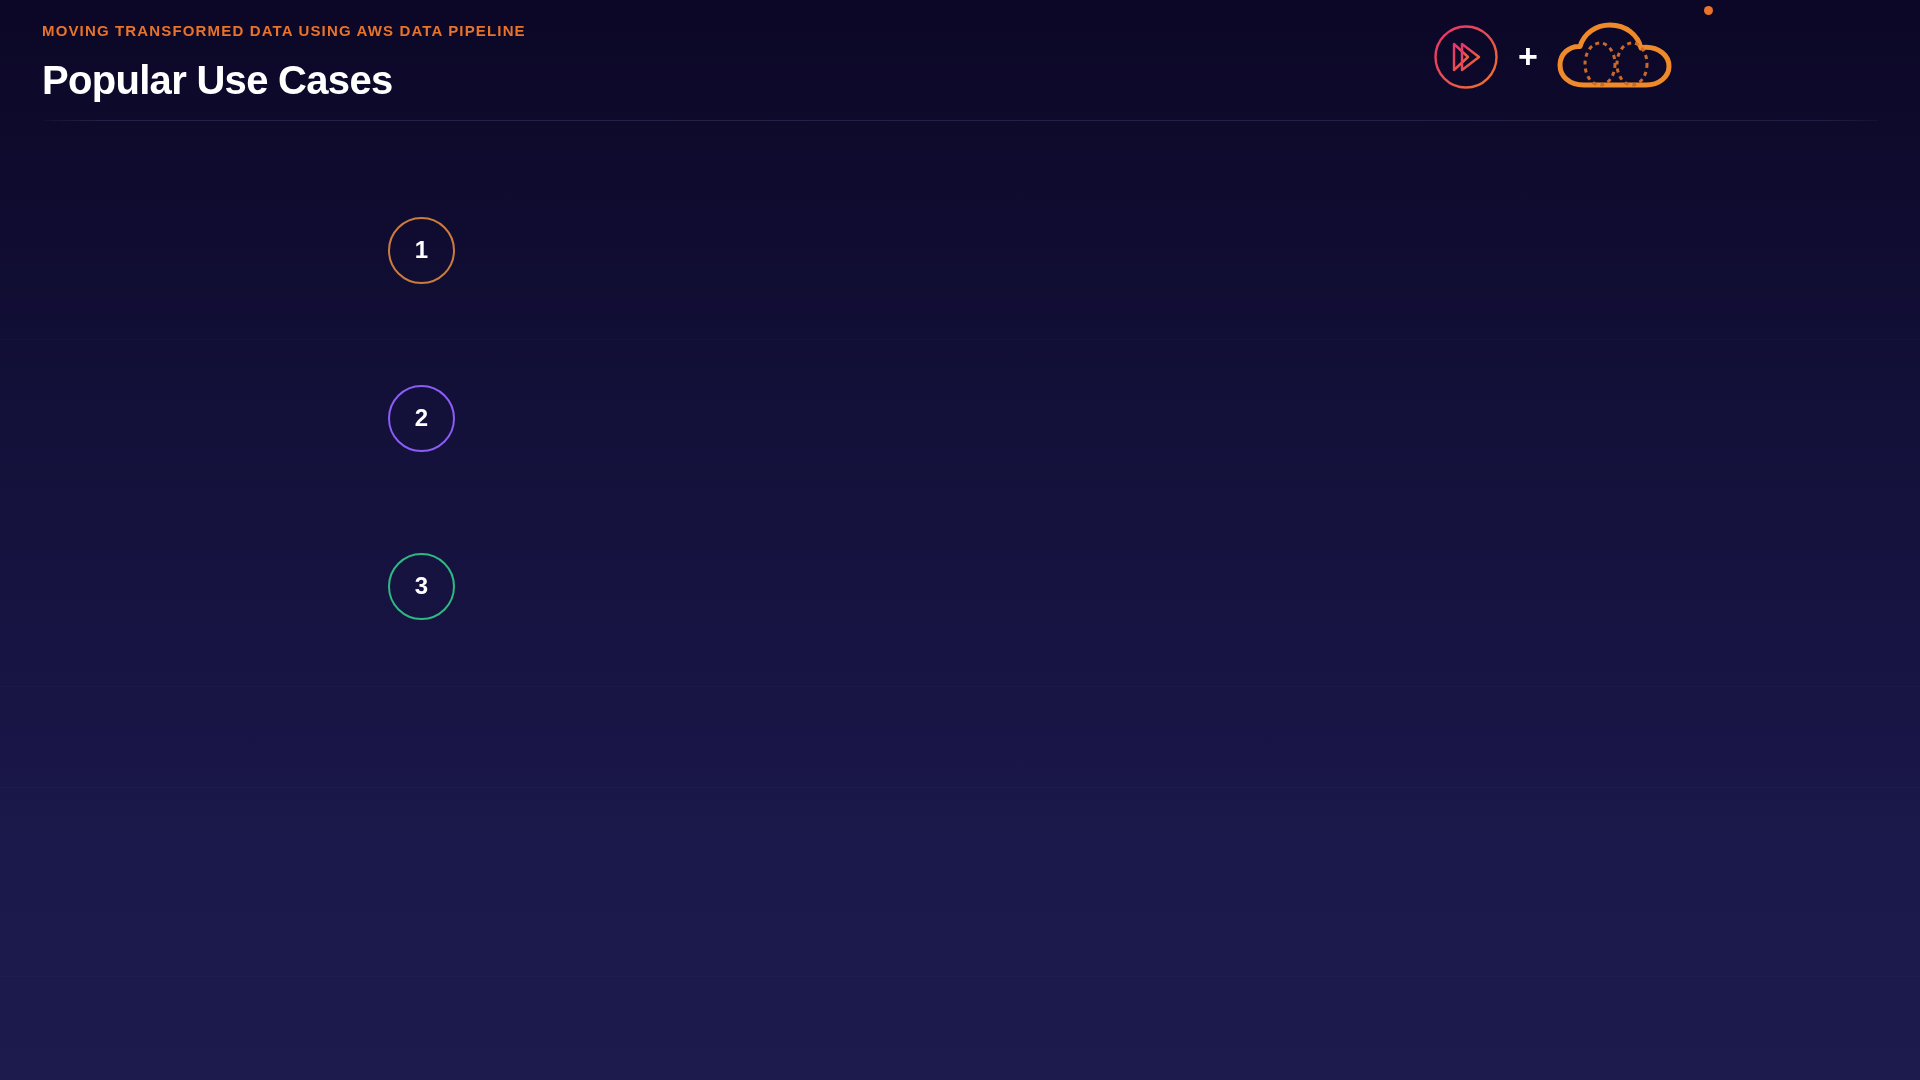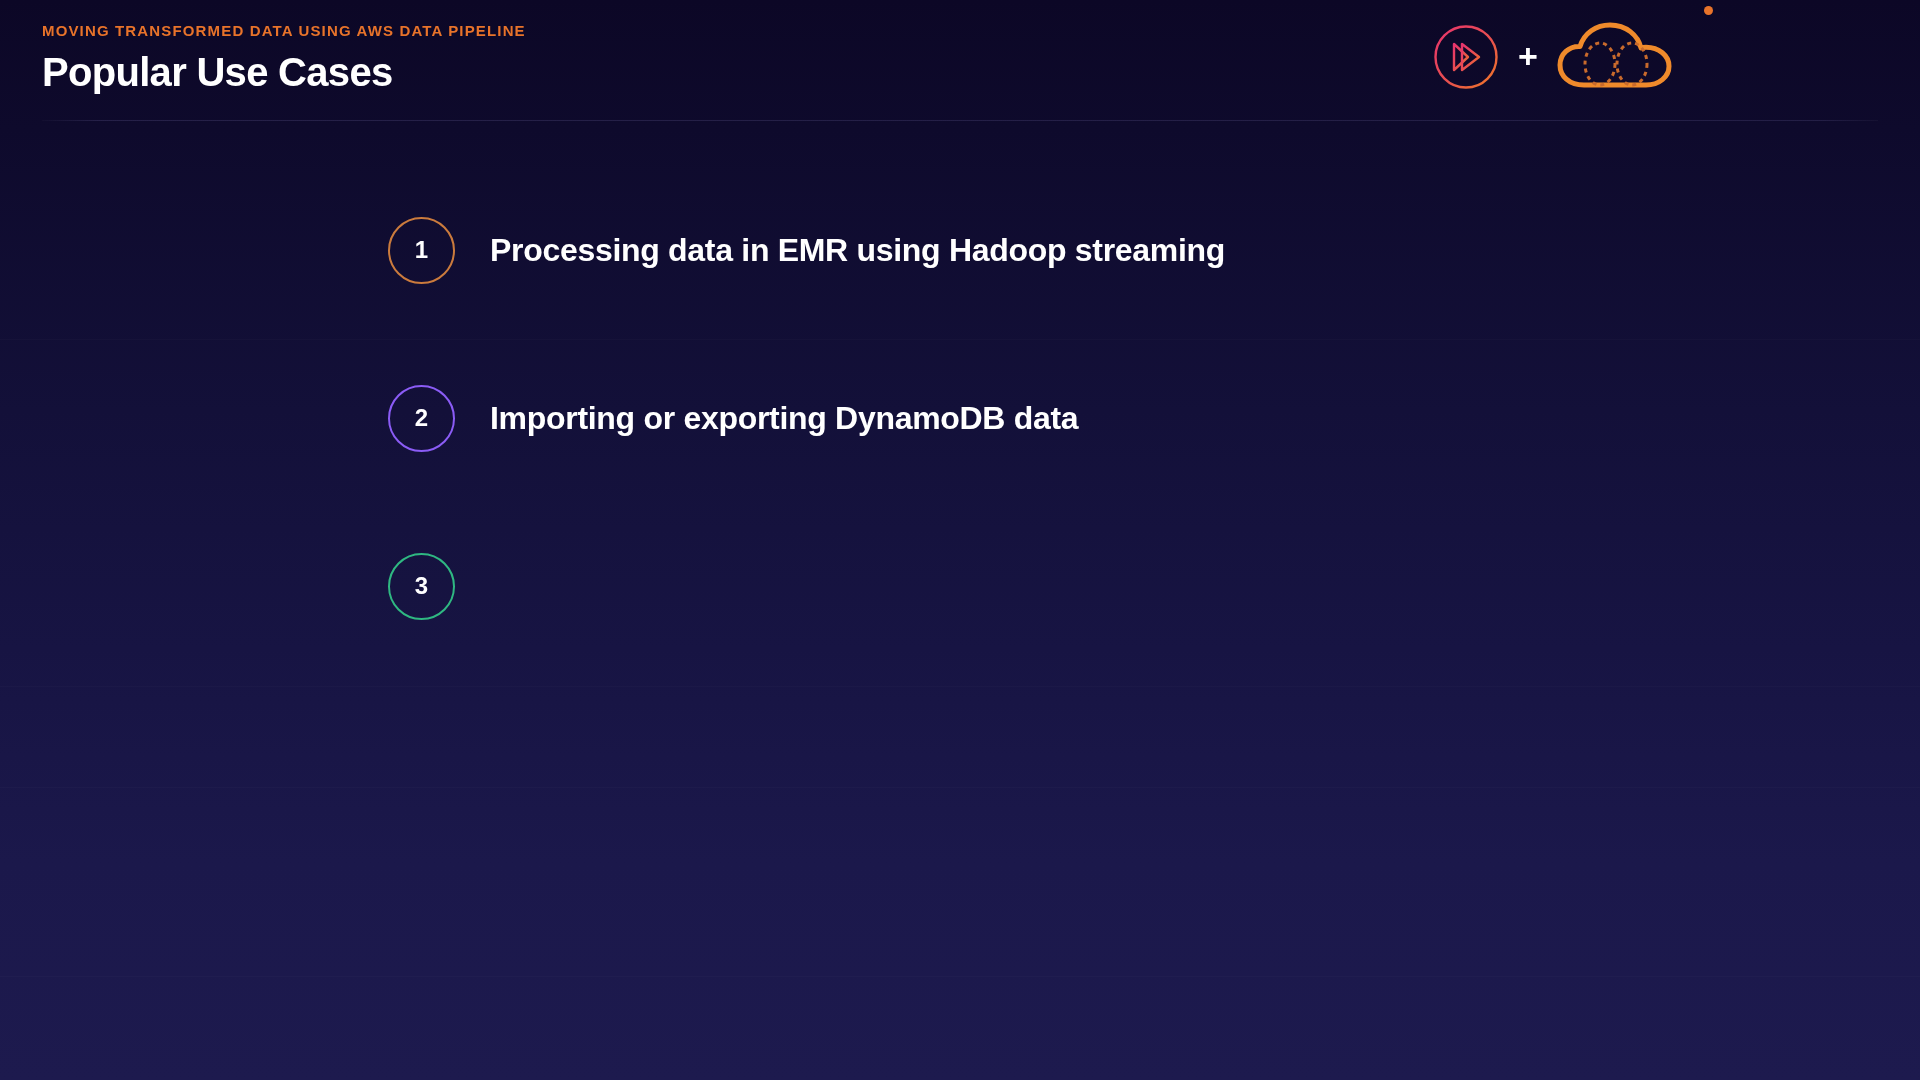--- a/index.html
+++ b/index.html
@@ -52,21 +52,21 @@
     font-size:15px;
     font-weight:bold;
     letter-spacing:1.15px;
     color:#e8732a;
     text-transform:uppercase;
     line-height:1.2;
     white-space:nowrap;
   }
 
   .page-title {
-    margin-top:11px;
+    margin-top:19px;
     font-size:40px;
     font-weight:bold;
     letter-spacing:-0.7px;
     color:#ffffff;
     line-height:1.05;
     white-space:nowrap;
   }
 
   .header-rule {
     position:absolute;
@@ -205,28 +205,26 @@
 
   <div class="corner-dot"></div>
 </div>
 
 <div class="use-case-list">
 
   <div class="use-case-row">
     <div class="badge c-orange">
       <span>1</span>
     </div>
-    <div class="use-case-text">Processing data in EMR using Hadoop streaming</div>
   </div>
 
   <div class="use-case-row">
     <div class="badge c-purple">
       <span>2</span>
     </div>
-    <div class="use-case-text">Importing or exporting DynamoDB data</div>
   </div>
 
   <div class="use-case-row">
     <div class="badge c-green">
       <span>3</span>
     </div>
   </div>
 
 </div>
 

